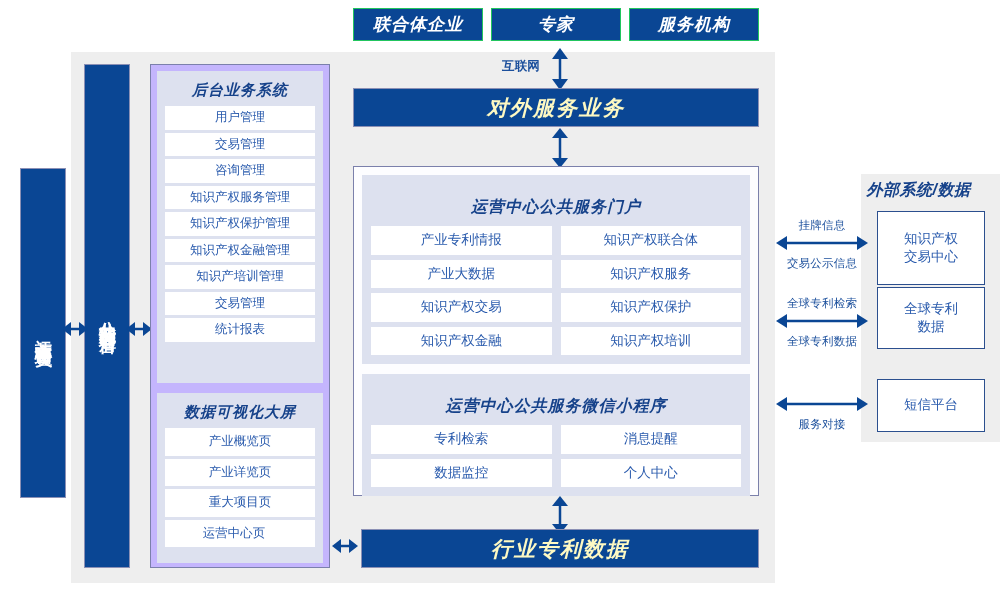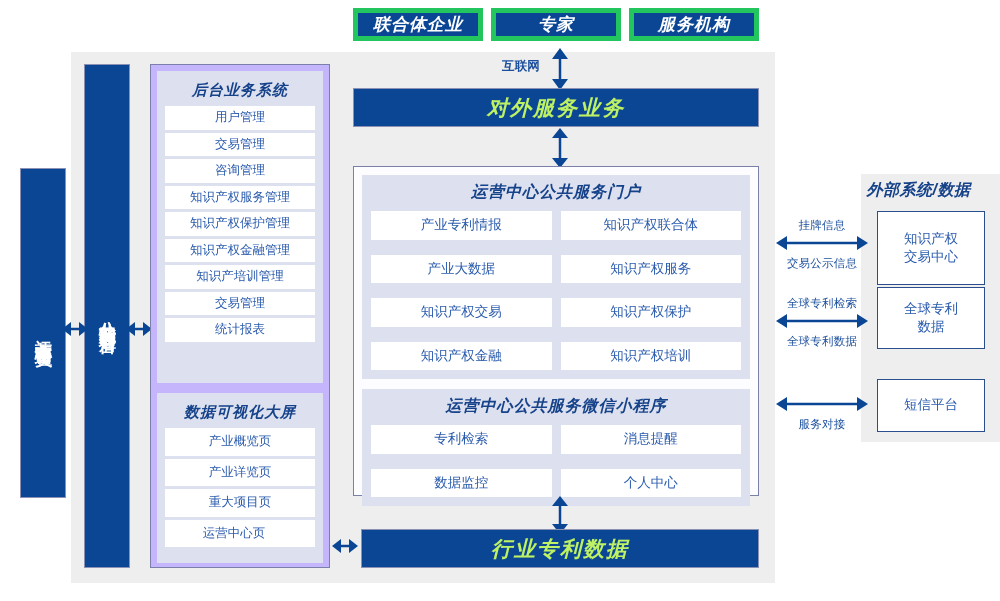--- a/index.html
+++ b/index.html
@@ -21,32 +21,32 @@
   .actor {
     background: #0A4694;
     color: #ffffff;
     font-size: 17px;
     font-weight: bold;
     font-style: italic;
     letter-spacing: 1px;
     display: flex;
     align-items: center;
     justify-content: center;
-    border: 5px solid #22c55e;
+    border: 1px solid #22c55e;
   }
 
   
   #main-frame {
     background: #eeeeee;
   }
 
   
   .bluebar {
     background: #0A4694;
-    color: #bef264;
+    color: #fef9c3;
     display: flex;
     align-items: center;
     justify-content: center;
     font-weight: bold;
     font-style: italic;
     border: 1px solid #8b90b5;
   }
   .bluebar.wide { font-size: 21px; letter-spacing: 2px; }
 
   
@@ -95,36 +95,36 @@
   }
   .module-item:last-child { margin-bottom: 0; }
 
   
   #center-panel {
     background: #fdfdff;
     border: 1px solid #7b80ab;
   }
   .portal-group {
     background: #dde1ef;
-    padding: 1px 9px 9px 9px;
+    padding: 16px 9px 9px 9px;
     box-sizing: border-box;
   }
   .portal-title {
     font-size: 16px;
     font-weight: bold;
     font-style: italic;
     color: #16428a;
     text-align: center;
     letter-spacing: 1px;
     padding: 6px 0 8px 0;
   }
   .portal-row {
     display: flex;
     gap: 9px;
-    margin-bottom: 15px;
+    margin-bottom: 5px;
   }
   .portal-row:last-child { margin-bottom: 0; }
   .portal-cell {
     flex: 1;
     background: #ffffff;
     color: #2a5bad;
     font-size: 13.5px;
     text-align: center;
     padding: 7px 0 8px 0;
     line-height: 1;

